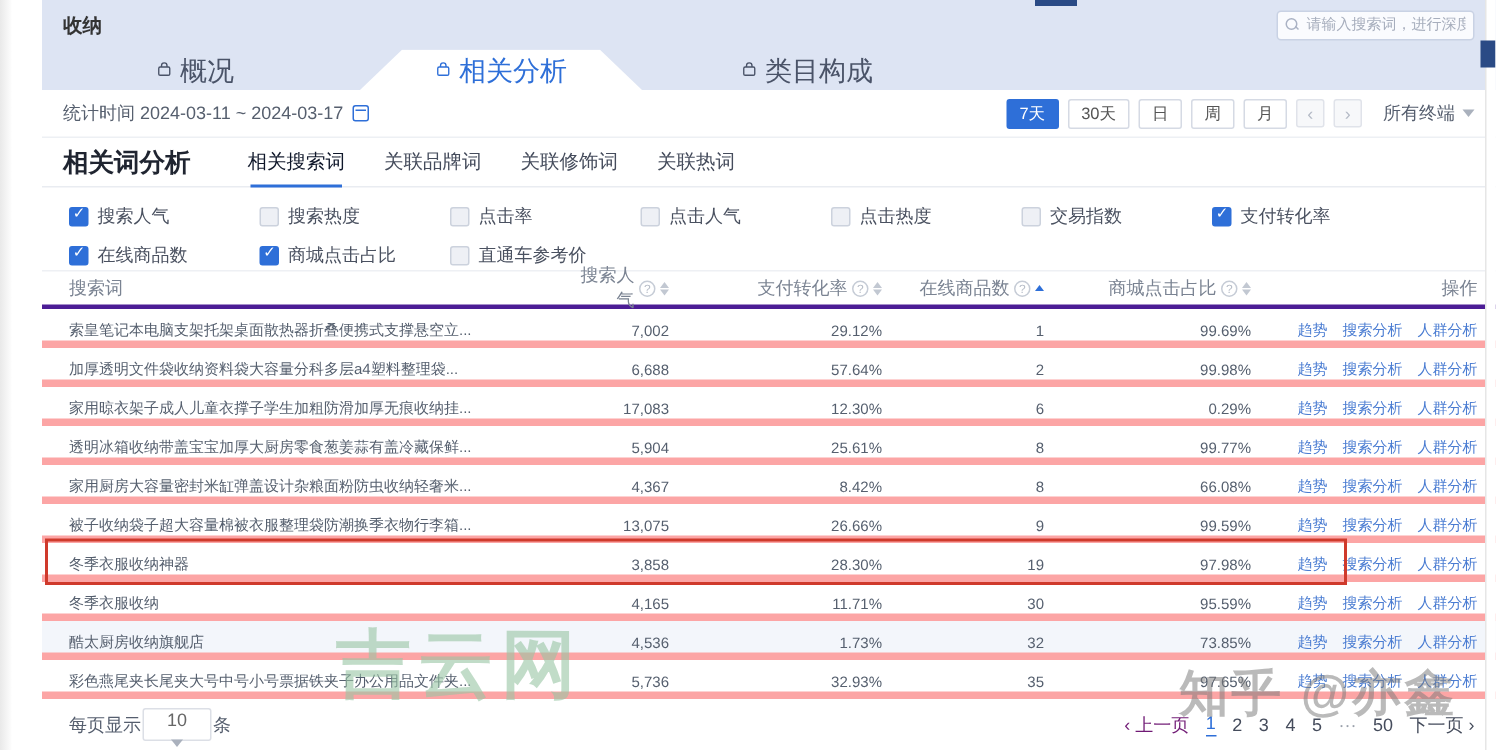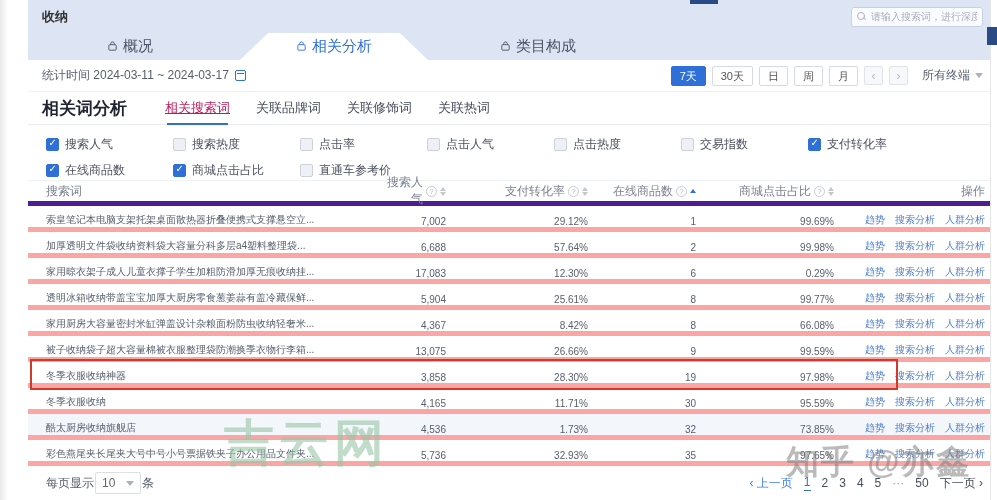--- a/index.html
+++ b/index.html
@@ -29,21 +29,21 @@
   .search-glyph { position:relative; width:10px; height:10px; flex:0 0 auto; }
   .search-glyph::before { content:""; position:absolute; left:0; top:0; width:6px; height:6px;
     border:1.3px solid #aab2c4; border-radius:50%; }
   .search-glyph::after { content:""; position:absolute; left:6px; top:6px; width:3px; height:1.3px;
     background:#aab2c4; transform:rotate(45deg); }
   .search-input { border:0; outline:0; background:transparent; width:100%; font-size:10px; color:#666; }
   .search-input::placeholder { color:#a7aebd; }
 
   .band-tabs { height:27px; width:612px; display:flex; }
   .top-tab { position:relative; flex:1; display:flex; align-items:center; justify-content:center;
-    gap:5px; font-size:15px; color:#4a5368; cursor:pointer; }
+    gap:5px; font-size:18px; color:#4a5368; cursor:pointer; }
   .top-tab .tab-ic { display:flex; }
   .top-tab.active { color:#2e6fd8; }
   .top-tab.active::before { content:""; position:absolute; left:8px; right:8px; top:0; bottom:0;
     background:#fff; clip-path:polygon(15% 0, 85% 0, 100% 100%, 0 100%); }
   .top-tab > * { position:relative; z-index:1; }
 
   
   .toolbar { height:32px; display:flex; align-items:center; justify-content:space-between;
     padding:0 14px; border-bottom:1px solid #edf0f4; }
   .stat-time { display:flex; align-items:center; gap:6px; color:#565f6e; font-size:12px; }
@@ -58,34 +58,34 @@
   .navbtn.prev::before { content:"‹"; } .navbtn.next::before { content:"›"; }
   .terminal { display:flex; align-items:center; gap:5px; color:#555e6e; font-size:12px; margin-left:8px; cursor:pointer; }
   .dd-caret { width:0; height:0; border-left:4px solid transparent; border-right:4px solid transparent;
     border-top:5px solid #aab1bd; }
 
   
   .section-head { height:33px; display:flex; align-items:center; padding:0 14px; border-bottom:1px solid #e9ecf1; }
   .section-title { font-size:17px; font-weight:bold; color:#1f2430; margin-right:38px; }
   .stabs { display:flex; gap:26px; height:100%; align-items:center; }
   .stab { position:relative; height:100%; display:flex; align-items:center; font-size:13px; color:#454c5c; cursor:pointer; }
-  .stab.active { color:#be185d;text-decoration:underline; }
+  .stab.active { color:#0f172a; }
   .stab.active::after { content:""; position:absolute; left:2px; right:2px; bottom:-1px; height:2px; background:#2e6fd8; }
 
   
   .metrics { height:55px; padding:9px 14px 0 18px; }
   .mrow { display:flex; height:20px; margin-bottom:6px; }
   .mitem { width:127px; display:flex; align-items:center; gap:6px; font-size:12px; color:#4a5160; cursor:pointer; }
   .cbox { width:13px; height:13px; border:1px solid #ccd2dd; background:#eef0f5; border-radius:2px; position:relative; flex:0 0 auto; }
   .cbox.checked { background:#2e6fd8; border-color:#2e6fd8; }
   .cbox.checked::after { content:"✓"; position:absolute; left:1.5px; top:-1.5px; color:#fff; font-size:10px; font-weight:bold; }
 
   
   .thead { display:flex; align-items:center; height:26px; padding:0 12px 0 18px;
-    font-size:12px; color:#7a8392; border-top:1px solid #eef0f4; border-bottom:5px solid #4c1d95; }
+    font-size:12px; color:#7a8392; border-top:1px solid #eef0f4; border-bottom:3px solid #4c1d95; }
   .tbody { position:relative; }
   .trow { display:flex; align-items:flex-end; height:26px; padding:0 12px 0 18px;
     font-size:10px; color:#555f6e; border-bottom:5px solid #fca5a5; }
   .trow.tinted { background:#f3f6fb; }
   .c-kw { width:332px; text-align:left; white-space:nowrap; overflow:hidden; text-overflow:ellipsis; cursor:pointer; }
   .c-sp { width:68px; text-align:right; }
   .c-pc { width:142px; text-align:right; }
   .c-oi { width:108px; text-align:right; }
   .c-mc { width:138px; text-align:right; }
   .c-op { flex:1; display:flex; justify-content:flex-end; gap:10px; }
@@ -99,23 +99,23 @@
   .sort .up.on { border-bottom-color:#2e6fd8; }
   .oplink { color:#4a7cd2; cursor:pointer; text-decoration:none; }
   .red-box { position:absolute; left:2px; top:153px; width:868px; height:31px;
     border:2px solid #cf3a2c; z-index:5; pointer-events:none; }
 
   
   .tfooter { height:34px; display:flex; align-items:center; justify-content:space-between;
     padding:0 14px 0 18px; color:#555; }
   .perpage { display:flex; align-items:center; gap:1px; font-size:12px; color:#555e6e; }
   .ppselect { min-width:46px; height:22px; border:1px solid #dcdfe6; border-radius:2px; background:#fff;
-    display:flex; align-items:center; justify-content:space-between; gap:6px; padding:0 6px; color:#666; cursor:pointer; }
+    display:flex; align-items:center; justify-content:space-between; gap:6px; padding:0 6px; color:#666; cursor:pointer;flex-direction:column; }
   .pager { display:flex; align-items:center; gap:11px; font-size:12px; color:#454c5c; }
-  .pg-prev { color:#3b82f6; cursor:default; }
+  .pg-prev { color:#701a75; cursor:default; }
   .pg-num { cursor:pointer; }
   .pg-num.active { color:#2e6fd8; border-bottom:1px solid #2e6fd8; padding-bottom:1px; }
   .pg-ellipsis { color:#9aa0ab; }
   .pg-next { cursor:pointer; }
 
   
   .wm-green { position:absolute; left:224px; top:410px; font-size:50px; font-weight:800;
     letter-spacing:5px; color:rgba(152,196,163,.6); z-index:20; pointer-events:none; }
   .wm-gray { position:absolute; left:786px; top:440px; font-size:33px; font-weight:700;
     letter-spacing:2px; color:rgba(122,122,122,.52); z-index:20; pointer-events:none; }

